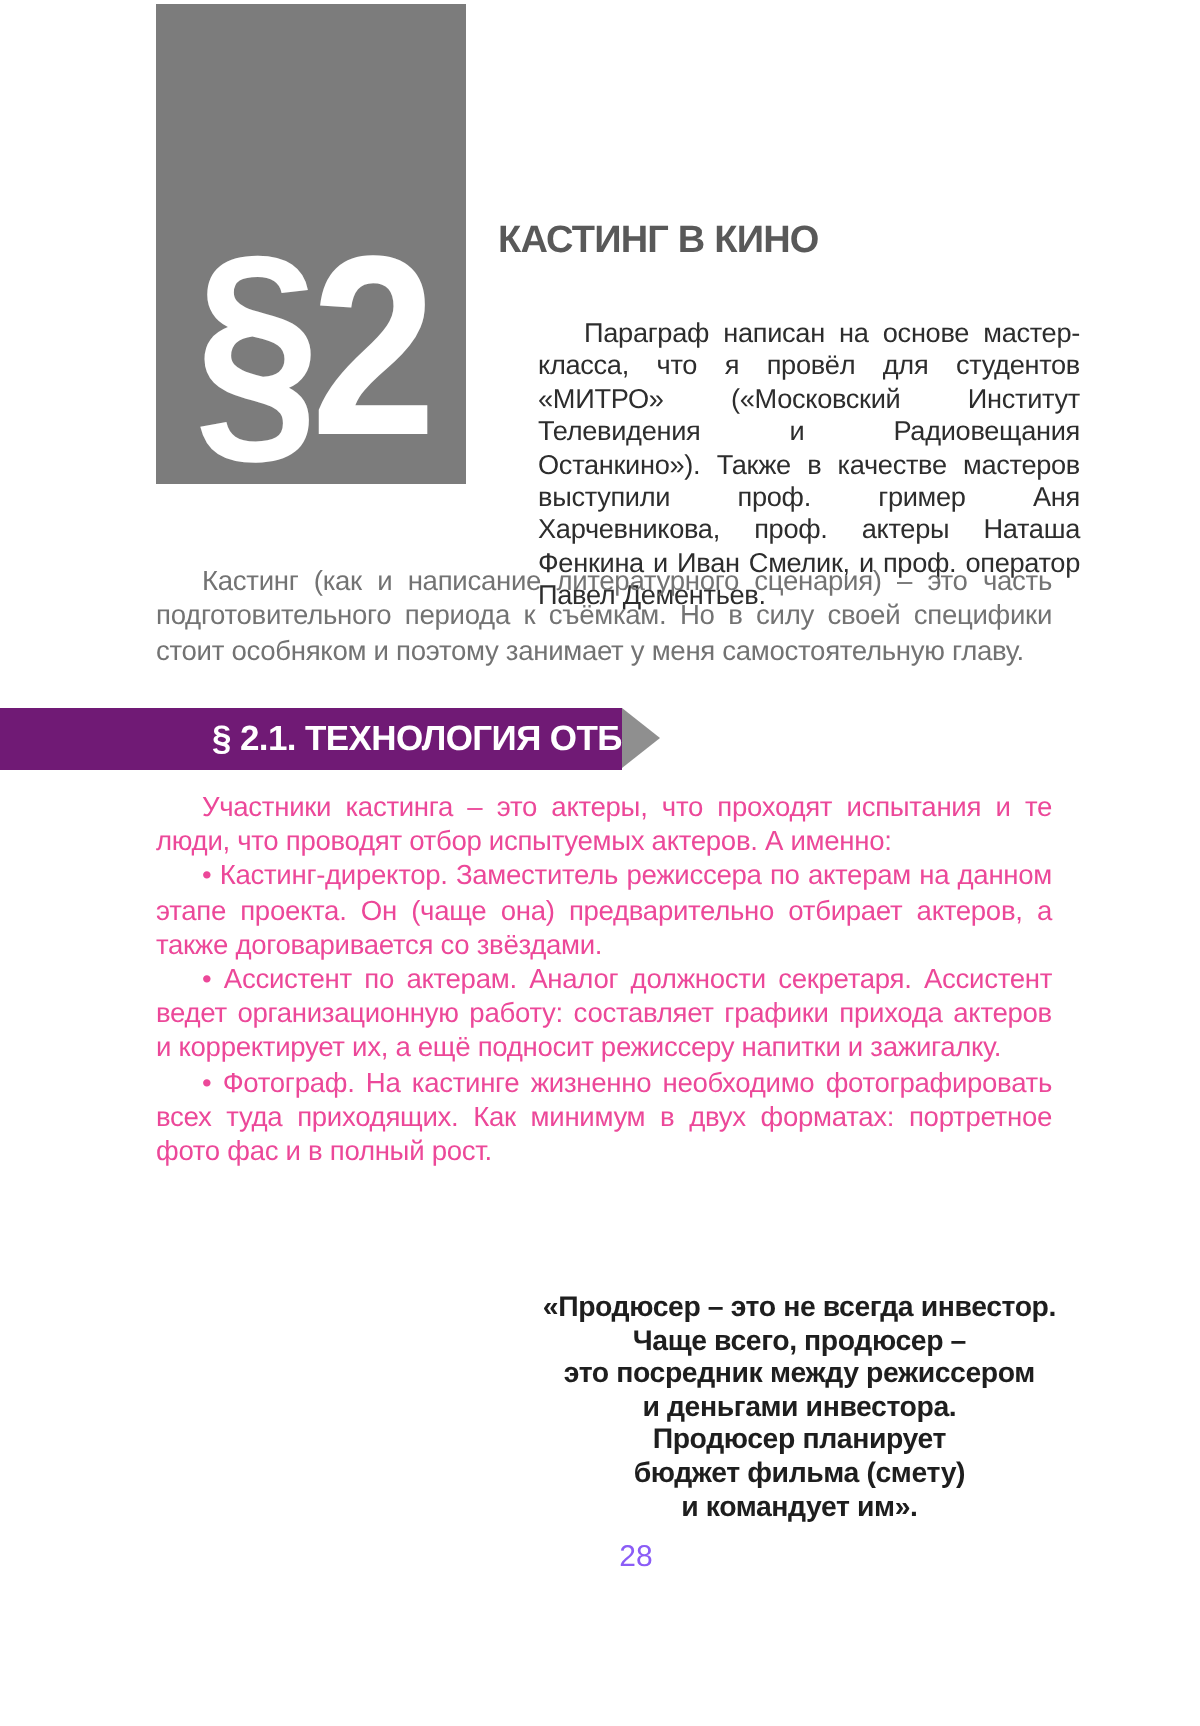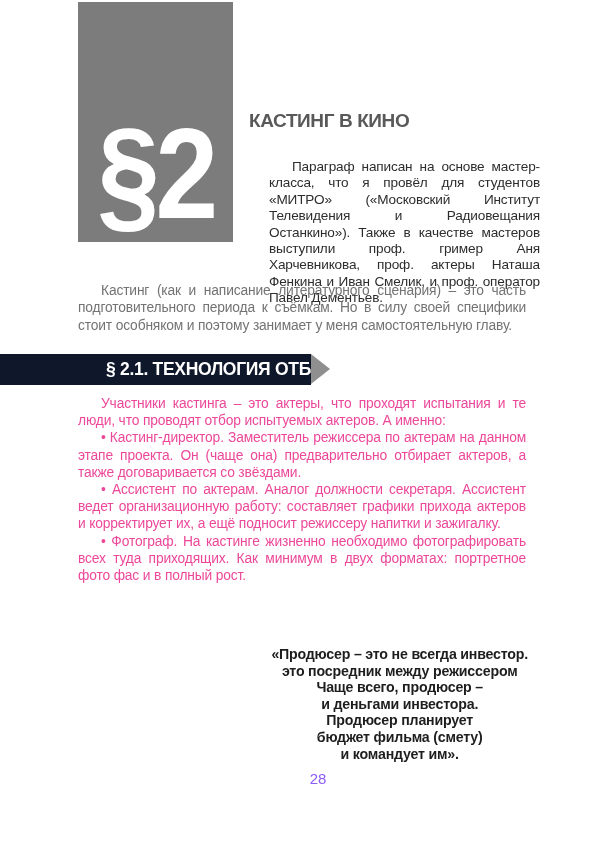--- a/index.html
+++ b/index.html
@@ -73,21 +73,21 @@
     color: #737373;
     text-align: justify;
     text-indent: 23px;
   }
   .banner {
     position: absolute;
     left: 0;
     top: 354px;
     width: 311px;
     height: 31px;
-    background: #0f172a;
+    background: #701a75;
     box-sizing: border-box;
     padding-left: 106px;
     color: #ffffff;
     font-weight: bold;
     font-size: 17.5px;
     letter-spacing: -0.3px;
     line-height: 31px;
     white-space: nowrap;
   }
   .banner-arrow {
@@ -158,22 +158,22 @@
 
   <div class="section-body">
     <p>Участники кастинга – это актеры, что проходят испытания и те люди, что проводят отбор испытуемых актеров. А именно:</p>
     <p>• Кастинг-директор. Заместитель режиссера по актерам на данном этапе проекта. Он (чаще она) предварительно отбирает актеров, а также договаривается со звёздами.</p>
     <p>• Ассистент по актерам. Аналог должности секретаря. Ассистент ведет организационную работу: составляет графики прихода актеров и корректирует их, а ещё подносит режиссеру напитки и зажигалку.</p>
     <p>• Фотограф. На кастинге жизненно необходимо фотографировать всех туда приходящих. Как минимум в двух форматах: портретное фото фас и в полный рост.</p>
   </div>
 
   <div class="quote">
     <div>«Продюсер – это не всегда инвестор.</div>
+    <div>Чаще всего, продюсер –</div>
     <div>это посредник между режиссером</div>
-    <div>Чаще всего, продюсер –</div>
     <div>и деньгами инвестора.</div>
     <div>Продюсер планирует</div>
     <div>бюджет фильма (смету)</div>
     <div>и командует им».</div>
   </div>
 
   <div class="page-number">28</div>
 
 </div>
 

